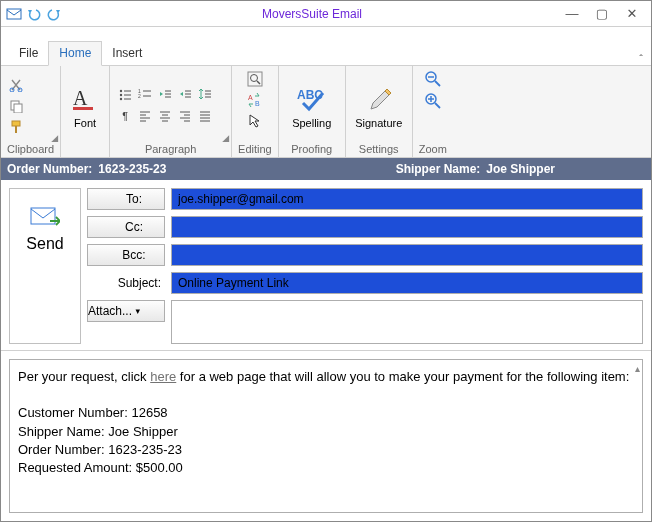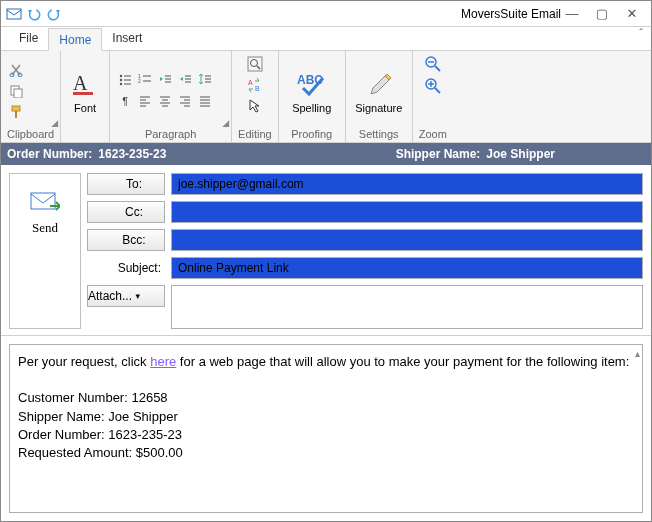--- a/index.html
+++ b/index.html
@@ -1,23 +1,23 @@
 <!DOCTYPE html>
 <html><head>
   <meta charset="utf-8">
   <style>
     * { box-sizing: border-box; margin: 0; padding: 0; }
     body { font-family: "Segoe UI", Tahoma, sans-serif; font-size: 12px; background: #fff; color: #000; width: 652px; height: 522px; border: 1px solid #888; overflow: hidden; display: flex; flex-direction: column; }
     .titlebar { height: 26px; display: flex; align-items: center; background: #fff; border-bottom: 1px solid #d0d0d0; }
     .titlebar .qat { display: flex; align-items: center; gap: 2px; padding-left: 4px; }
     .titlebar .qat-icon { width: 18px; height: 18px; display: flex; align-items: center; justify-content: center; }
-    .titlebar .title { flex: 1; text-align: right; font-size: 12px; color: #000000; }
+    .titlebar .title { flex: 1; text-align: center; font-size: 12px; color: #6d28d9; }
     .titlebar .winbtns { display: flex; gap: 8px; padding-right: 8px; }
     .titlebar .winbtn { width: 22px; height: 18px; display: flex; align-items: center; justify-content: center; color: #555; font-size: 13px; }
-    .tabbar { height: 24px; display: flex; padding-left: 8px; border-bottom: 1px solid #d0d0d0; position: relative; }
+    .tabbar { height: 24px; display: flex; align-items: flex-end; padding-left: 8px; border-bottom: 1px solid #d0d0d0; position: relative; margin-top: 15px; }
     .tab { padding: 4px 10px 5px; font-size: 12px; color: #333; cursor: pointer; }
     .tab.active { color: #2a6fbd; border: 1px solid #d0d0d0; border-bottom: 1px solid #f5f5f5; background: #f5f5f5; position: relative; top: 1px; }
     .tabbar .collapse { margin-left: auto; padding: 0 8px; font-size: 11px; color: #555; }
     .ribbon { height: 92px; background: #f5f5f5; display: flex; border-bottom: 1px solid #d0d0d0; }
     .group { display: flex; flex-direction: column; border-right: 1px solid #d0d0d0; padding: 4px 6px 2px; }
     .group-body { flex: 1; display: flex; align-items: center; gap: 2px; }
     .group-label { font-size: 11px; color: #666; text-align: center; padding-top: 1px; }
     .bigbtn { display: flex; flex-direction: column; align-items: center; justify-content: center; width: 54px; height: 64px; cursor: pointer; }
     .bigbtn .icon { width: 32px; height: 32px; display: flex; align-items: center; justify-content: center; margin-bottom: 2px; }
     .bigbtn .label { font-size: 11px; text-align: center; line-height: 1.1; }
@@ -27,31 +27,31 @@
     .group.rel { position: relative; }
     .gridrow { display: flex; gap: 2px; margin-bottom: 2px; }
     .gbtn { width: 18px; height: 18px; display: flex; align-items: center; justify-content: center; font-size: 11px; color: #444; cursor: pointer; }
     .infobar { height: 22px; background: #5f6d8c; color: #fff; display: flex; align-items: center; font-size: 12px; font-weight: bold; padding: 0 6px; }
     .infobar .k { }
     .infobar .v { margin-left: 6px; }
     .infobar .right { margin-left: auto; display: flex; }
     .infobar .right .k { margin-right: 0; }
     .hdr { display: flex; padding: 8px 8px 6px; gap: 6px; border-bottom: 1px solid #d0d0d0; }
     .sendcol { width: 72px; display: flex; flex-direction: column; align-items: center; justify-content: flex-start; padding-top: 18px; border: 1px solid #c0c0c0; gap: 6px; }
-    .sendcol .label { font-size: 13px; font-family: Liberation Serif, serif; }
+    .sendcol .label { font-size: 16px; }
     .fieldcol { flex: 1; display: flex; flex-direction: column; gap: 6px; }
     .row { display: flex; gap: 6px; align-items: center; }
     .rowlabel { width: 78px; height: 22px; display: flex; align-items: center; justify-content: center; font-size: 12px; }
     .rowlabel.btn { border: 1px solid #aeaeae; background: linear-gradient(#fdfdfd,#e8e8e8); cursor: pointer; padding-left: 16px; }
     .rowlabel.plain { justify-content: flex-end; padding-right: 4px; }
     .rowinput { flex: 1; height: 22px; border: 1px solid #aeaeae; padding: 2px 6px; font-size: 12px; background: #1d4ed8; }
     .attachbox { flex: 1; height: 44px; border: 1px solid #aeaeae; background: #fff; }
     .attachlabel { width: 78px; height: 22px; border: 1px solid #aeaeae; background: linear-gradient(#fdfdfd,#e8e8e8); display: flex; align-items: center; justify-content: flex-start; cursor: pointer; }
     .body { flex: 1; margin: 8px; border: 1px solid #aeaeae; padding: 8px; font-size: 13px; line-height: 1.4; position: relative; overflow: auto; }
-    .body a { color: #8b5cf6; text-decoration: underline; }
+    .body a { color: #737373; text-decoration: underline; }
     .scroll-up { position: absolute; right: 2px; top: 2px; font-size: 10px; color: #888; }
     svg { display: block; }
   </style>
 </head>
 <body>
 
 <div class="titlebar">
   <div class="qat">
     <span class="qat-icon">
       <svg width="16" height="16">

